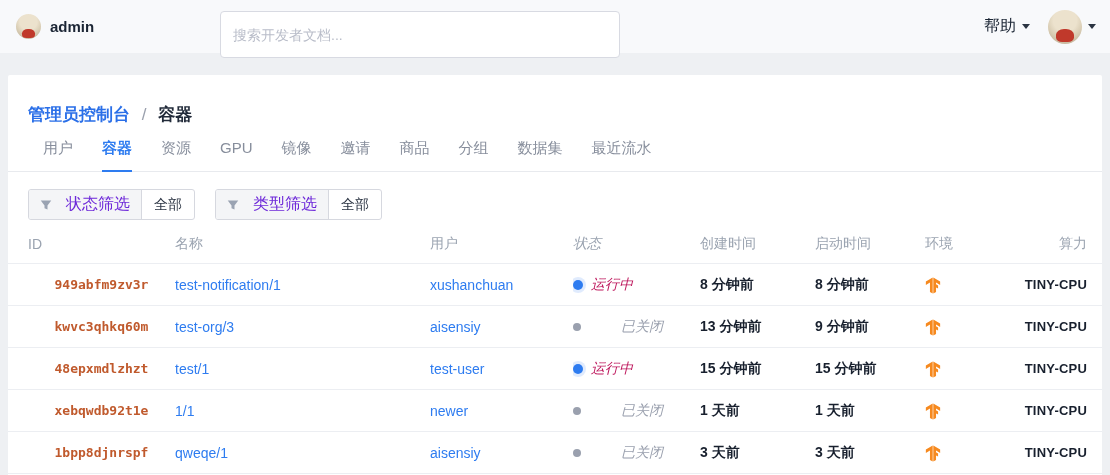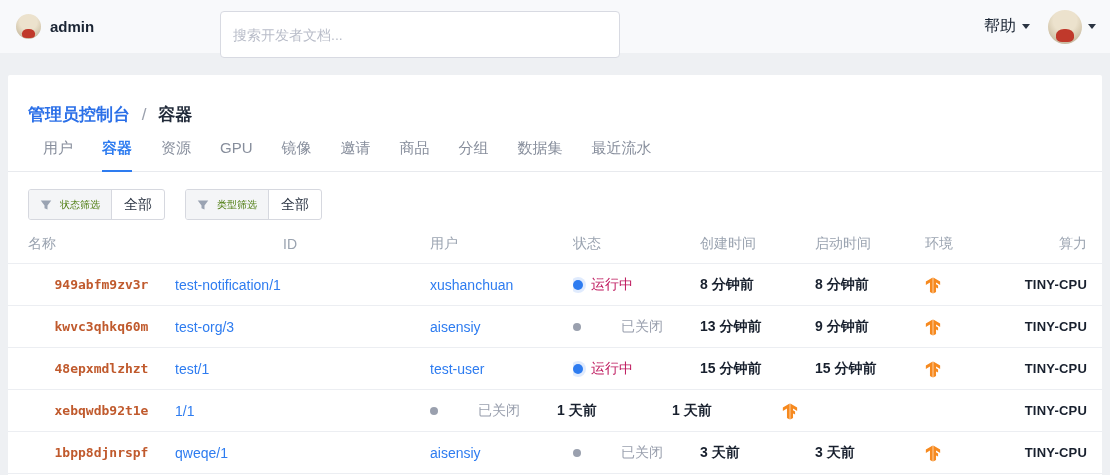--- a/index.html
+++ b/index.html
@@ -28,33 +28,33 @@
   .breadcrumb a { color:#2a6fe8; text-decoration:none; cursor:pointer; }
   .breadcrumb .sep { color:#9aa0ad; margin:0 7px; font-weight:normal; }
   .breadcrumb .current { color:#222b3a; }
 
   .tabs { display:flex; gap:29px; padding-left:35px; border-bottom:1px solid #e8eaee; }
   .tab { font-size:15px; color:#878e9c; padding-bottom:12px; cursor:pointer; border-bottom:2px solid transparent; margin-bottom:-1px; }
   .tab.active { color:#2e7cf0; font-weight:600; border-bottom-color:#2e7cf0; }
 
   .filters { display:flex; gap:20px; padding-left:20px; margin-top:17px; margin-bottom:4px; }
   .fgroup { display:flex; height:31px; border:1px solid #d6d8df; border-radius:3px; overflow:hidden; background:#fff; }
-  .flabel { display:flex; align-items:center; gap:8px; padding:0 11px; background:#f4f5f7; border-right:1px solid #d6d8df; font-size:10px; font-weight:500; color:#4d7c0f; cursor:pointer; }
+  .flabel { display:flex; align-items:center; gap:14px; padding:0 11px; background:#f4f5f7; border-right:1px solid #d6d8df; font-size:16px; font-weight:500; color:#6d28d9; cursor:pointer; }
   .funnel { display:inline-flex; }
   .fvalue { display:flex; align-items:center; padding:0 12px; font-size:14px; font-weight:500; color:#2a3342; cursor:pointer;text-align:center; }
 
   
   .table { width:100%; }
   .trow { display:flex; align-items:center; padding:0 15px 0 20px; }
   .thead { height:40px; border-bottom:1px solid #eceef2; }
   .thead .cell { color:#9aa3b0; font-size:14px; font-weight:normal; }
   .rows .trow { height:42px; border-bottom:1px solid #eceef2; }
   .cell { flex:none; white-space:nowrap; overflow:hidden; }
   .c0 { width:147px; } .c1 { width:255px; } .c2 { width:143px; }
-  .c3 { width:127px; } .c4 { width:115px; } .c5 { width:110px; }
+  .c3 { width:127px;font-style:italic; } .c4 { width:115px; } .c5 { width:110px; }
   .c6 { width:85px; } .c7 { flex:1 1 auto; text-align:right; }
   .id { font-family:"DejaVu Sans Mono","Liberation Mono",monospace; font-weight:bold; font-size:13px; color:#c05a2d;text-align:center; }
   .link { color:#2e7cf0; font-size:14px; cursor:pointer; }
   .status { display:flex; align-items:center; font-size:14px; }
   .status .dot { width:8px; height:8px; border-radius:50%; margin-right:8px; }
   .status.running { color:#be185d; font-weight:500; }
   .status.running .dot { width:10px; height:10px; background:#2e7cf0; box-shadow:0 0 0 3px rgba(46,124,240,.15); }
   .status.stopped { color:#9aa0ae;gap:32px; }
   .status.stopped .dot { background:#9aa0ae; }
   .time { font-size:14px; font-weight:600; color:#18202e; }
@@ -120,22 +120,22 @@
             </svg>
           </span>
           <span>类型筛选</span>
         </span>
         <span class="fvalue">全部</span>
       </div>
     </div>
 
   <div class="table">
     <div class="trow thead">
+        <div class="cell c0">ID</div>
         <div class="cell c1">名称</div>
-        <div class="cell c0">ID</div>
         <div class="cell c2">用户</div>
         <div class="cell c3">状态</div>
         <div class="cell c4">创建时间</div>
         <div class="cell c5">启动时间</div>
         <div class="cell c6">环境</div>
         <div class="cell c7">算力</div>
       </div>
     <div class="rows">
         <div class="trow">
           <div class="cell c0 id">949abfm9zv3r</div>
@@ -184,20 +184,21 @@
           <div class="cell c6"><span class="envicon">
               <svg width="16" height="17" viewBox="0 0 24 24">
                 <path fill="#f6891e" d="M1.292 5.856L11.54 0v24l-4.095-2.378V7.603l-6.168 3.564.015-5.311zm21.43 5.311l-.014-5.31L12.46 0v24l4.095-2.378V14.87l3.092 1.788-.018-4.618-3.074-1.756V7.603l6.168 3.564z"></path>
               </svg>
             </span></div>
           <div class="cell c7 compute">TINY-CPU</div>
         </div>
         <div class="trow">
           <div class="cell c0 id">xebqwdb92t1e</div>
           <div class="cell c1"><span class="link">1/1</span></div>
+          <div class="cell c2"><span class="link">newer</span></div>
           <div class="cell c3 status stopped">
             <i class="dot"></i>
             <span>已关闭</span>
           </div>
           <div class="cell c4 time">1 天前</div>
           <div class="cell c5 time">1 天前</div>
           <div class="cell c6"><span class="envicon">
               <svg width="16" height="17" viewBox="0 0 24 24">
                 <path fill="#f6891e" d="M1.292 5.856L11.54 0v24l-4.095-2.378V7.603l-6.168 3.564.015-5.311zm21.43 5.311l-.014-5.31L12.46 0v24l4.095-2.378V14.87l3.092 1.788-.018-4.618-3.074-1.756V7.603l6.168 3.564z"></path>
               </svg>

